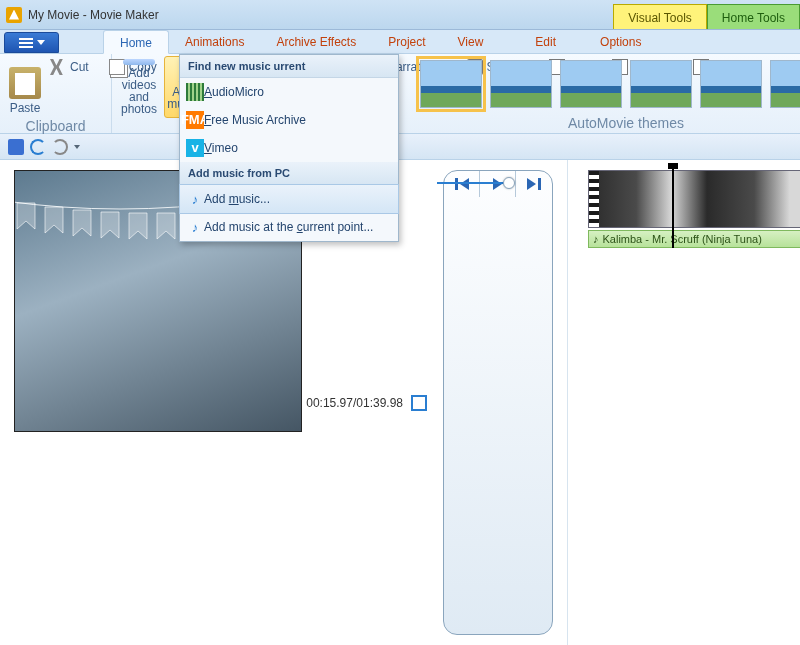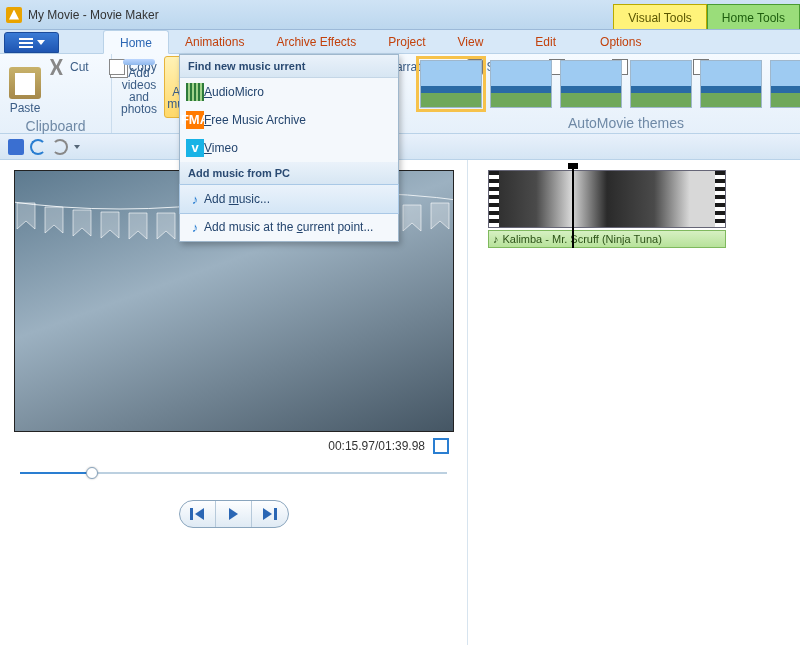--- a/index.html
+++ b/index.html
@@ -61,21 +61,21 @@
 
   
   .qat { height:26px; background:linear-gradient(#e8f1fb,#d5e5f4); border-bottom:1px solid #b9d2e8; display:flex; align-items:center; gap:6px; padding:0 8px;}
   .qat .qico { width:16px;height:16px; }
   .qico-save{background:#3a6fd1;border-radius:2px;}
   .qico-undo{border:2px solid #2a7ed1;border-right-color:transparent;border-radius:50%;width:12px;height:12px;}
   .qico-redo{border:2px solid #888;border-left-color:transparent;border-radius:50%;width:12px;height:12px;}
 
   
   .main { display:flex; height: calc(645px - 30px - 24px - 80px - 26px); }
-  .left { width:468px; padding:10px 14px; display:flex; flex-direction:column; border-right:1px solid #d7e4ef;}
+  .left { width:568px; padding:10px 14px; display:flex; flex-direction:row; border-right:1px solid #d7e4ef;}
   .right { flex:1; background:#fff; padding:10px 0 0 20px; position:relative;}
 
   .preview { width:440px; height:262px; background:linear-gradient(160deg,#5d7a8f 0%,#9cb1c1 40%,#455664 100%); border:1px solid #222; position:relative; overflow:hidden;}
   .flags { position:absolute; top:12px; left:-10px; right:-10px; height:60px;}
   .flagline { stroke:#e7edf1; stroke-width:1; fill:none;}
   .flag { fill:rgba(255,255,255,0.25); stroke:rgba(255,255,255,0.6); stroke-width:1;}
 
   .timebar { display:flex; justify-content:flex-end; align-items:center; gap:8px; padding:6px 4px; color:#333;}
   .fs-icon{width:16px;height:16px;border:2px solid #2a7ed1;}
 

